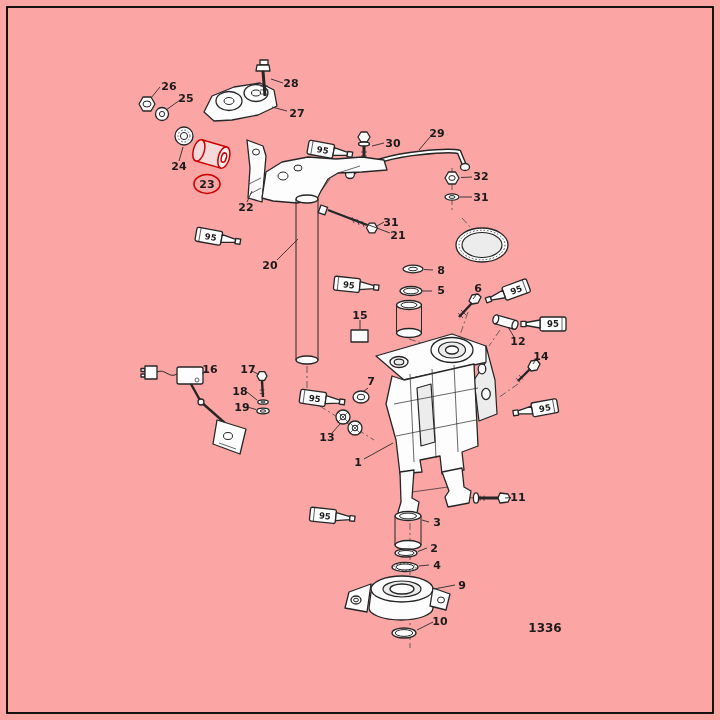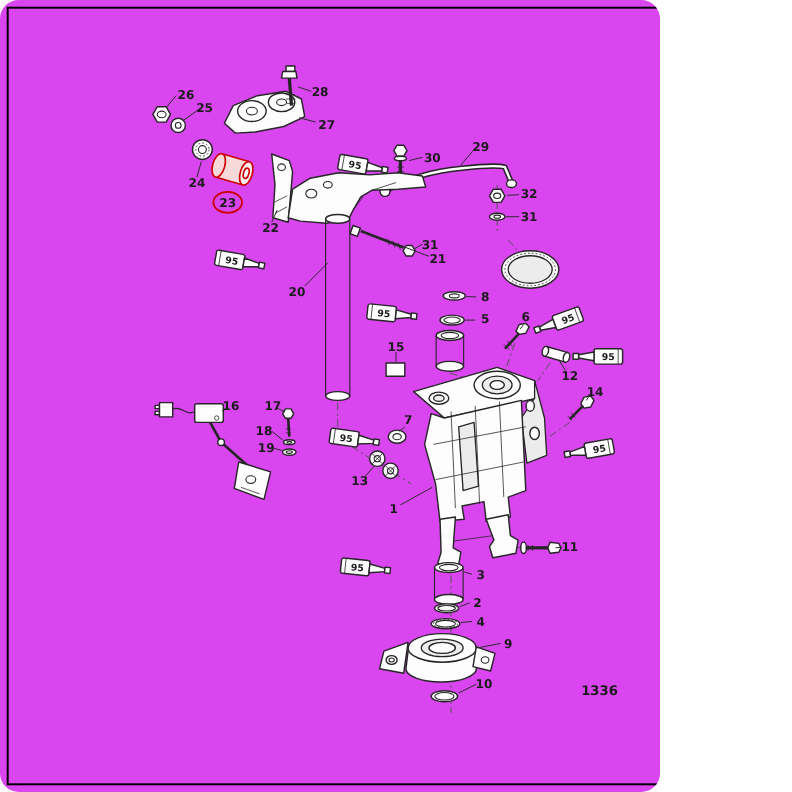--- a/index.html
+++ b/index.html
@@ -1,17 +1,17 @@
 <!DOCTYPE html>
 <html><head>
 <meta charset="utf-8">
 <style>
   html,body{margin:0;padding:0;background:#fff;}
-  .page{width:600px;height:720px;background:#d946ef;position:relative;overflow:hidden;
-        font-family:"DejaVu Sans", sans-serif;border-radius:17px;}
+  .page{width:720px;height:720px;background:#fca5a5;position:relative;overflow:hidden;
+        font-family:"DejaVu Sans", sans-serif;}
   svg{display:block;}
   .callout{font-family:"DejaVu Sans",sans-serif;font-size:11px;font-weight:bold;fill:#1b1b1b;}
   .pageno{font-family:"DejaVu Sans",sans-serif;font-size:12px;font-weight:bold;fill:#1b1b1b;}
   .lube-text{font-family:"DejaVu Sans",sans-serif;font-size:8.5px;font-weight:bold;fill:#1b1b1b;}
   .p{fill:#fdfdfd;stroke:#262626;stroke-width:1.3;stroke-linejoin:round;}
   .ps{fill:#ececec;stroke:#262626;stroke-width:1.2;stroke-linejoin:round;}
   .ln{fill:none;stroke:#262626;stroke-width:1;}
   .ln7{fill:none;stroke:#262626;stroke-width:0.7;}
   .thick{fill:none;stroke:#262626;stroke-width:5;stroke-linecap:round;}
   .thinw{fill:none;stroke:#ffffff;stroke-width:2.2;stroke-linecap:round;}

